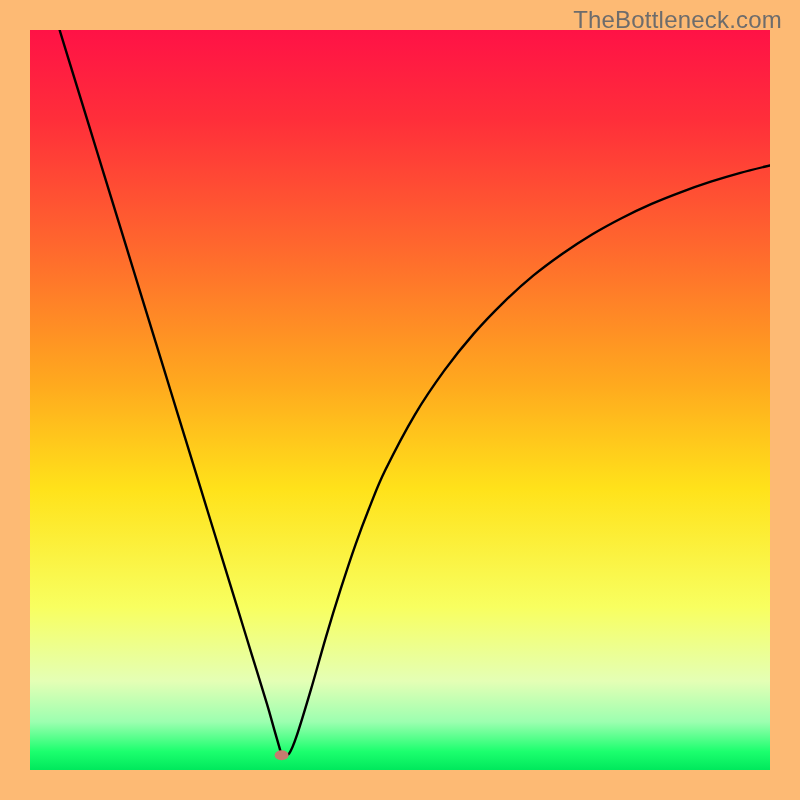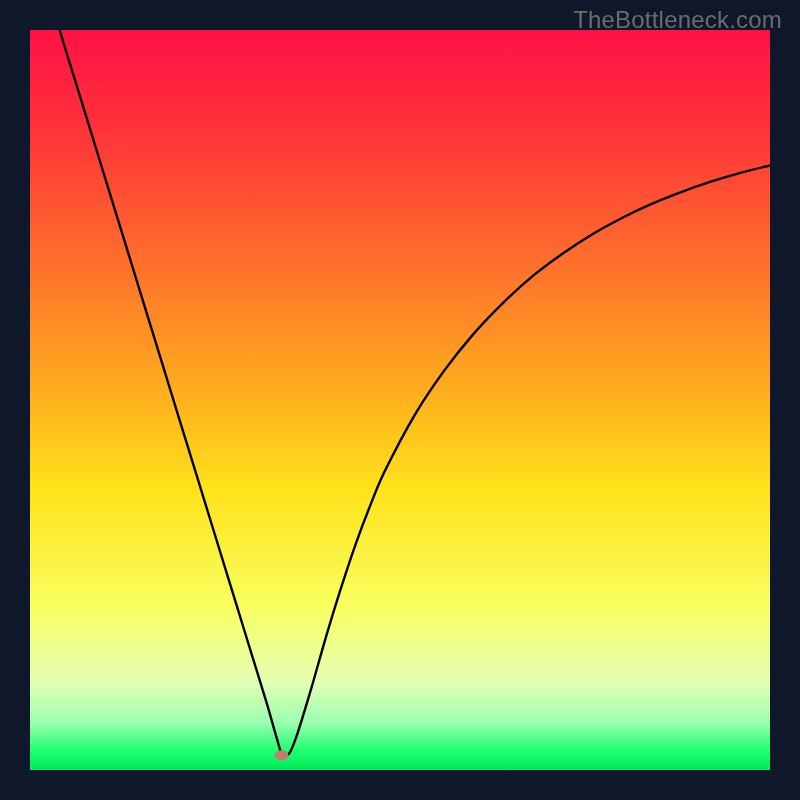--- a/index.html
+++ b/index.html
@@ -8,21 +8,21 @@
     width: 800px;
     height: 800px;
     overflow: hidden;
     background: #000;
     font-family: Arial, Helvetica, sans-serif;
   }
   .frame {
     position: relative;
     width: 800px;
     height: 800px;
-    background: #0f172a;
+    background: #fdba74;
     text-align: right;
   }
   .plot {
     position: absolute;
     left: 30px;
     top: 30px;
     width: 740px;
     height: 740px;
     overflow: hidden;
   }

